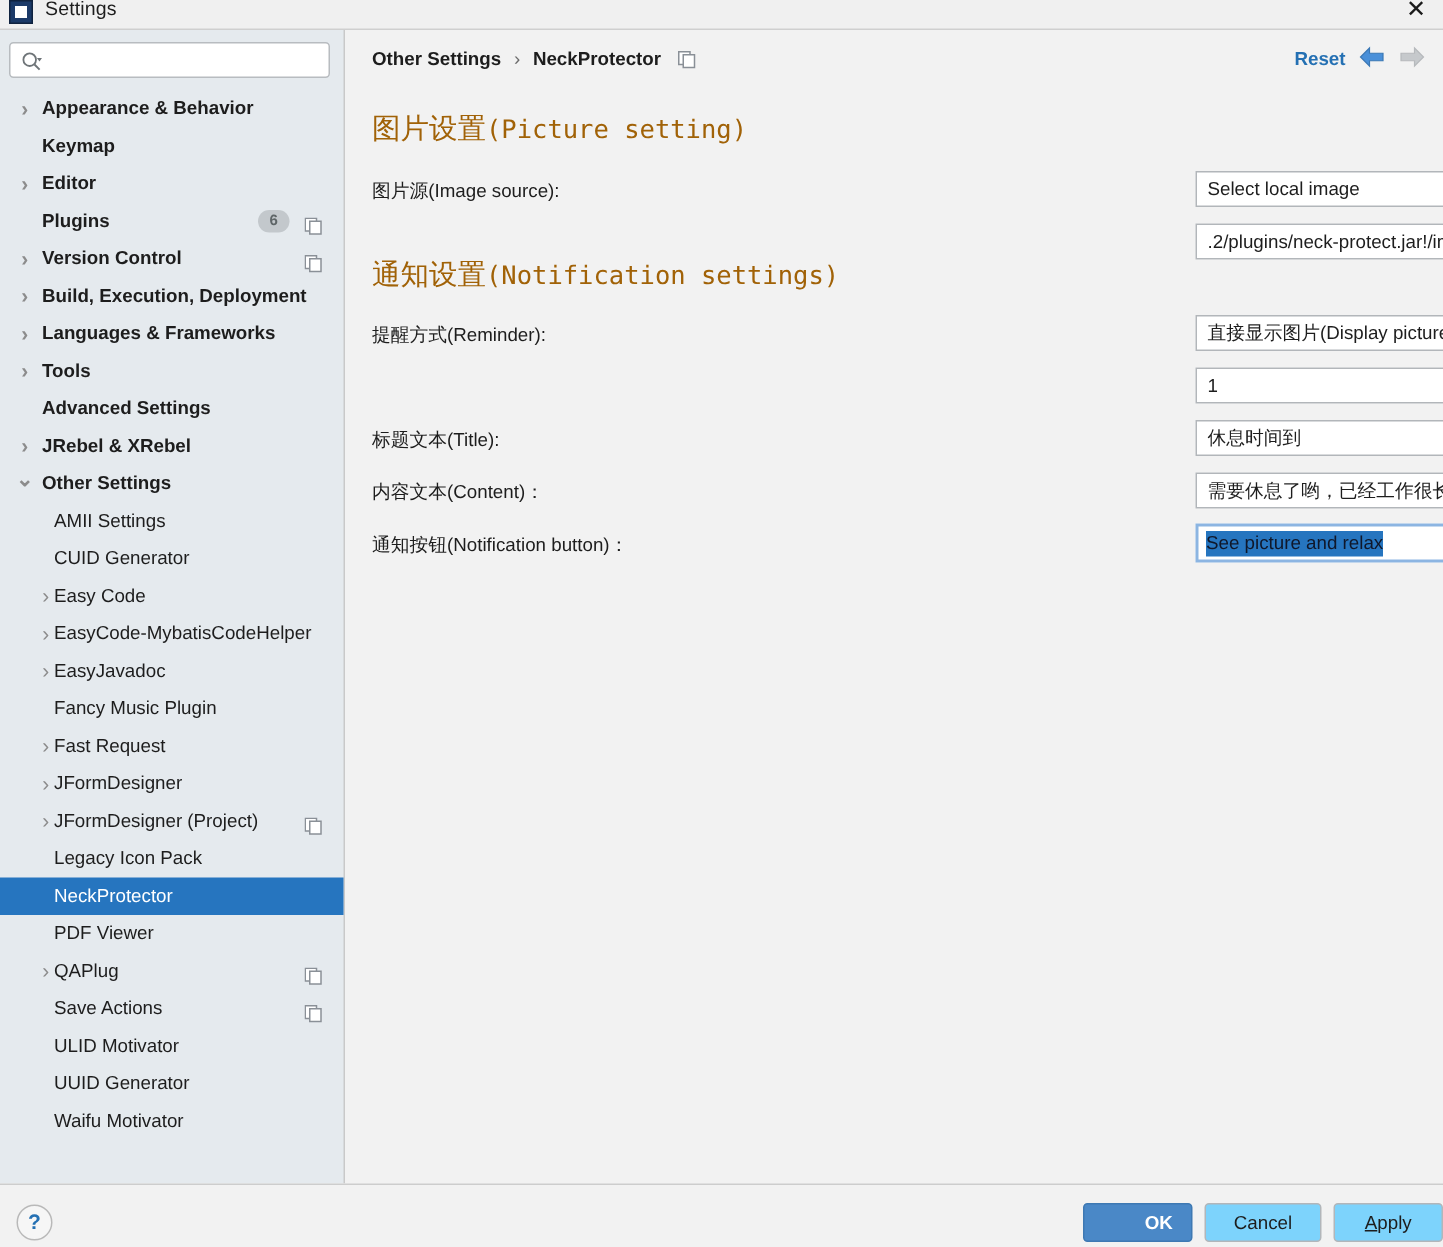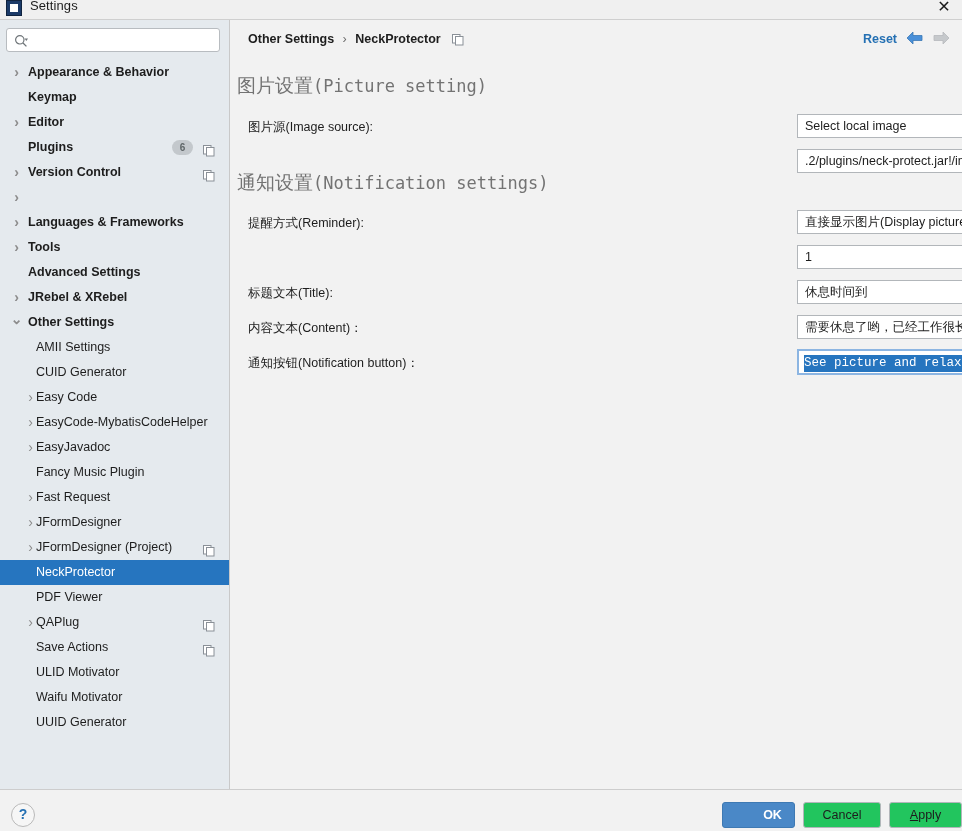--- a/index.html
+++ b/index.html
@@ -107,22 +107,22 @@
   }
   .reset-link {
     position: absolute; right: 65px; top: 12px;
     color: #2470b3; font-size: 12.5px; font-weight: bold; cursor: pointer;
   }
   .nav-arrows { position: absolute; right: 10px; top: 10px; width: 46px; height: 18px; }
   .nav-back { position: absolute; left: 0; top: 0; width: 18px; height: 16px; }
   .nav-fwd  { position: absolute; left: 26px; top: 0; width: 18px; height: 16px; }
 
   .section-title {
-    position: absolute; left: 6px;
-    font-size: 19px; color: #737373; white-space: nowrap;
+    position: absolute; left: 17px;
+    font-size: 19px; color: #a16207; white-space: nowrap;
   }
   .section-title .cjk { font-family: "DejaVu Sans", sans-serif; }
   .section-title .latin { font-family: "DejaVu Sans Mono", monospace; font-size: 17px; }
   #sec-picture { top: 53px; }
   #sec-notify  { top: 150px; }
 
   .field-label {
     position: absolute; left: 17px;
     font-size: 12.5px; color: #1d1d1d; white-space: nowrap;
   }
@@ -148,39 +148,39 @@
     line-height: 23px; font-size: 12.5px; color: #1d1d1d;
     overflow: hidden; white-space: nowrap;
   }
   .textfield.with-browse .val { right: 26px; }
 
   .textfield.focused {
     border: 2px solid #8cb5e2; height: 26px; margin-top: -1px;
   }
   .textfield.focused .val { line-height: 22px; left: 5px; }
   .sel {
-    background: #2675bf; color: #ffffff; padding: 1px 0 2px 0; font-family: Liberation Mono, monospace;
+    background: #2675bf; color: #0f172a; padding: 1px 0 2px 0;
   }
 
   
   .bottombar {
     position: absolute; left: 0; top: 789px; width: 962px; height: 42px;
     background: #f2f2f2; border-top: 1px solid #cdcdcd;
   }
   .help-btn {
     position: absolute; left: 11px; top: 13px; width: 22px; height: 22px;
     border: 1px solid #b9b9b9; border-radius: 50%;
     background: #f6f6f6; color: #2470b3;
     font-size: 14px; font-weight: bold; line-height: 21px; text-align: center;
     cursor: pointer;
   }
   .btn {
     position: absolute; top: 802px; height: 26px;
     border: 1px solid #b2b6ba; border-radius: 3px;
-    background: #22c55e; color: #1d1d1d;
+    background: #7dd3fc; color: #1d1d1d;
     font-family: "Liberation Sans", sans-serif; font-size: 12.5px;
     line-height: 24px; text-align: center; cursor: pointer;
     box-sizing: border-box;
   }
   .btn.primary { background: #4a88c7; border-color: #3e79b3; color: #ffffff; font-weight: bold; }
   .btn u { text-decoration: underline; }
   #btn-ok     { left: 722px; width: 73px; padding-left: 28px; }
   #btn-cancel { left: 803px; width: 78px; }
   #btn-apply  { left: 889px; width: 73px; }
 </style>
@@ -211,51 +211,52 @@
         <div class="tree-row lvl1"><span class="tree-label">Keymap</span></div>
         <div class="tree-row lvl1"><span class="chev" style="font-size: 14px;">›</span><span class="tree-label">Editor</span></div>
         <div class="tree-row lvl1"><span class="tree-label">Plugins</span><span class="badge">6</span><span class="copy-icon"><svg width="12" height="12" viewBox="0 0 12 12">
               <rect x="0.5" y="0.5" width="7.5" height="8.5" fill="#ffffff" stroke="#8a9097" stroke-width="1"></rect>
               <rect x="3.5" y="2.5" width="7.5" height="8.5" fill="#ffffff" stroke="#8a9097" stroke-width="1"></rect>
             </svg></span></div>
         <div class="tree-row lvl1"><span class="chev" style="font-size: 14px;">›</span><span class="tree-label">Version Control</span><span class="copy-icon"><svg width="12" height="12" viewBox="0 0 12 12">
               <rect x="0.5" y="0.5" width="7.5" height="8.5" fill="#ffffff" stroke="#8a9097" stroke-width="1"></rect>
               <rect x="3.5" y="2.5" width="7.5" height="8.5" fill="#ffffff" stroke="#8a9097" stroke-width="1"></rect>
             </svg></span></div>
-        <div class="tree-row lvl1"><span class="chev" style="font-size: 14px;">›</span></div>
+        <div class="tree-row lvl1"><span class="chev" style="font-size: 14px;">›</span><span class="tree-label">Build, Execution, Deployment</span></div>
         <div class="tree-row lvl1"><span class="chev" style="font-size: 14px;">›</span><span class="tree-label">Languages &amp; Frameworks</span></div>
         <div class="tree-row lvl1"><span class="chev" style="font-size: 14px;">›</span><span class="tree-label">Tools</span></div>
         <div class="tree-row lvl1"><span class="tree-label">Advanced Settings</span></div>
         <div class="tree-row lvl1"><span class="chev" style="font-size: 14px;">›</span><span class="tree-label">JRebel &amp; XRebel</span></div>
         <div class="tree-row lvl1"><span class="chev" style="font-size: 14px; line-height: 18px;">⌄</span><span class="tree-label">Other Settings</span></div>
         <div class="tree-row lvl2"><span class="tree-label">AMII Settings</span></div>
         <div class="tree-row lvl2"><span class="tree-label">CUID Generator</span></div>
         <div class="tree-row lvl2"><span class="chev" style="font-size: 14px;">›</span><span class="tree-label">Easy Code</span></div>
         <div class="tree-row lvl2"><span class="chev" style="font-size: 14px;">›</span><span class="tree-label">EasyCode-MybatisCodeHelper</span></div>
         <div class="tree-row lvl2"><span class="chev" style="font-size: 14px;">›</span><span class="tree-label">EasyJavadoc</span></div>
         <div class="tree-row lvl2"><span class="tree-label">Fancy Music Plugin</span></div>
         <div class="tree-row lvl2"><span class="chev" style="font-size: 14px;">›</span><span class="tree-label">Fast Request</span></div>
         <div class="tree-row lvl2"><span class="chev" style="font-size: 14px;">›</span><span class="tree-label">JFormDesigner</span></div>
         <div class="tree-row lvl2"><span class="chev" style="font-size: 14px;">›</span><span class="tree-label">JFormDesigner (Project)</span><span class="copy-icon"><svg width="12" height="12" viewBox="0 0 12 12">
               <rect x="0.5" y="0.5" width="7.5" height="8.5" fill="#ffffff" stroke="#8a9097" stroke-width="1"></rect>
               <rect x="3.5" y="2.5" width="7.5" height="8.5" fill="#ffffff" stroke="#8a9097" stroke-width="1"></rect>
             </svg></span></div>
+        <div class="tree-row lvl2"><span class="tree-label">Legacy Icon Pack</span></div>
         <div class="tree-row lvl2 selected"><span class="tree-label">NeckProtector</span></div>
         <div class="tree-row lvl2"><span class="tree-label">PDF Viewer</span></div>
         <div class="tree-row lvl2"><span class="chev" style="font-size: 14px;">›</span><span class="tree-label">QAPlug</span><span class="copy-icon"><svg width="12" height="12" viewBox="0 0 12 12">
               <rect x="0.5" y="0.5" width="7.5" height="8.5" fill="#ffffff" stroke="#8a9097" stroke-width="1"></rect>
               <rect x="3.5" y="2.5" width="7.5" height="8.5" fill="#ffffff" stroke="#8a9097" stroke-width="1"></rect>
             </svg></span></div>
         <div class="tree-row lvl2"><span class="tree-label">Save Actions</span><span class="copy-icon"><svg width="12" height="12" viewBox="0 0 12 12">
               <rect x="0.5" y="0.5" width="7.5" height="8.5" fill="#ffffff" stroke="#8a9097" stroke-width="1"></rect>
               <rect x="3.5" y="2.5" width="7.5" height="8.5" fill="#ffffff" stroke="#8a9097" stroke-width="1"></rect>
             </svg></span></div>
         <div class="tree-row lvl2"><span class="tree-label">ULID Motivator</span></div>
+        <div class="tree-row lvl2"><span class="tree-label">UUID Generator</span></div>
         <div class="tree-row lvl2"><span class="tree-label">Waifu Motivator</span></div>
-        <div class="tree-row lvl2"><span class="tree-label">UUID Generator</span></div>
       </div>
   </div>
 
   <div class="main">
 
     <div class="breadcrumb">
       <span>Other Settings</span>
       <span class="sep">›</span>
       <span>NeckProtector</span>
     </div>

